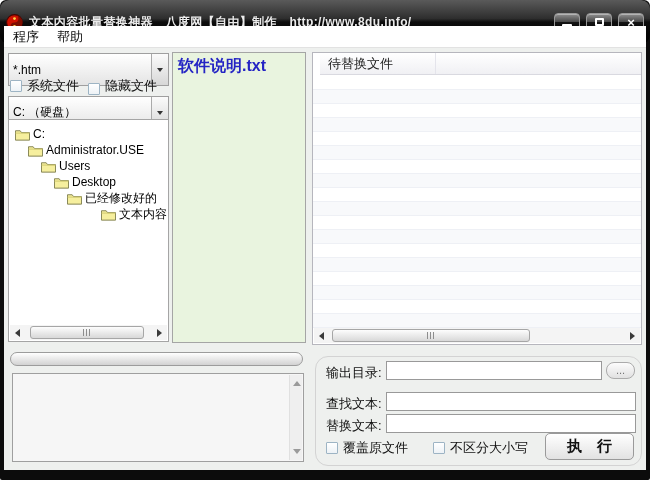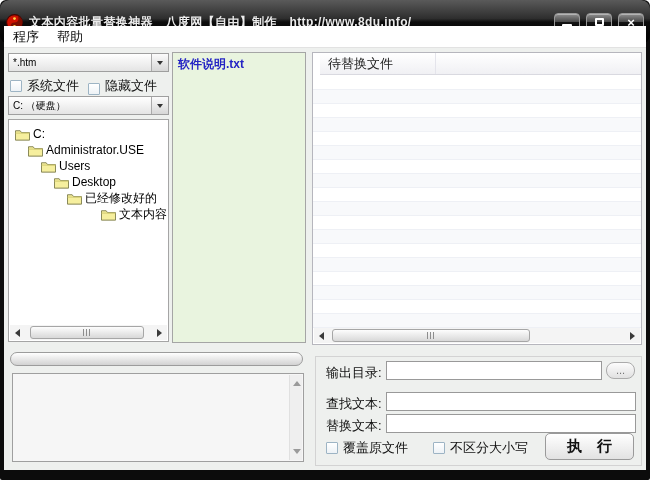--- a/index.html
+++ b/index.html
@@ -32,22 +32,22 @@
   
   .menubar{
     position:absolute;top:26px;left:4px;right:4px;height:22px;background:#fff;
     display:flex;align-items:center;font-size:13px;color:#111;
     border-bottom:1px solid #e2e2e2;
   }
   .menu-item{padding:2px 9px;cursor:default;}
   
   .client{position:absolute;top:48px;left:4px;right:4px;bottom:10px;background:#eef0ee;}
   
-  .combo{position:absolute;height:19px;border:1px solid #9f9f9f;
-    background:linear-gradient(#fff,#e4e4e4);display:flex;align-items:stretch;font-size:10px;}
+  .combo{position:absolute;height:33px;border:1px solid #9f9f9f;
+    background:linear-gradient(#fff,#e4e4e4);display:flex;align-items:stretch;font-size:12px;}
   .combo .val{flex:1;display:flex;align-items:center;padding-left:4px;overflow:hidden;white-space:nowrap;}
   .combo .drop{width:17px;border-left:1px solid #aaa;
     background:linear-gradient(#fbfbfb,#d7d7d7);display:flex;align-items:center;justify-content:center;}
   .tri-down{width:0;height:0;border:3.5px solid transparent;border-top:4px solid #333;margin-top:4px;}
   
   .cb-row{position:absolute;display:flex;align-items:center;gap:5px;font-size:13px;color:#111;white-space:nowrap;}
   .checkbox{width:12px;height:12px;border:1px solid #9db4c4;border-radius:1px;
     background:linear-gradient(#fff,#edf2f6);flex:0 0 auto;}
   
   .tree{position:absolute;left:4px;top:71px;width:161px;height:223px;background:#fff;
@@ -77,33 +77,33 @@
   .tri-up-sm{width:0;height:0;border:4px solid transparent;border-bottom:5px solid #9a9a9a;margin-bottom:2px;}
   .tri-down-sm{width:0;height:0;border:4px solid transparent;border-top:5px solid #9a9a9a;margin-top:2px;}
   
   .progressbar{position:absolute;left:6px;top:304px;width:293px;height:14px;border:1px solid #9c9c9c;
     border-radius:7px;background:linear-gradient(#ffffff,#d2d2d2);}
   .logbox{position:absolute;left:8px;top:325px;width:292px;height:89px;background:#f6f6f6;
     border:1px solid #9f9f9f;}
   
   .filelist{position:absolute;left:168px;top:4px;width:134px;height:291px;
     background:#e9f4df;border:1px solid #a5a5a5;overflow:hidden;}
-  .file-item{padding:3px 5px;font-size:12px;font-weight:bold;color:#2424c4;cursor:default;white-space:nowrap;}
+  .file-item{padding:3px 5px;font-size:16px;font-weight:bold;color:#2424c4;cursor:default;white-space:nowrap;}
   
   .targetlist{position:absolute;left:308px;top:4px;width:330px;height:293px;background:#fff;
     border:1px solid #b6b6bd;overflow:hidden;}
   .tl-header{position:absolute;top:0;left:0;right:0;height:22px;
     background:linear-gradient(#ffffff,#f0f0f4);border-bottom:1px solid #d9d9e0;
     display:flex;align-items:stretch;font-size:13px;color:#222;margin-left:7px;}
   .tl-hcol{width:116px;display:flex;align-items:center;padding-left:8px;border-right:1px solid #e4e4eb;}
   .tl-rows{position:absolute;top:23px;left:0;right:0;bottom:16px;
     background:repeating-linear-gradient(180deg,#ffffff 0 13px,#eef0f5 13px 14px,#f8f9fb 14px 27px,#eef0f5 27px 28px);}
   
   .groupbox{position:absolute;left:311px;top:308px;width:327px;height:110px;
-    border:1px solid #d3d3d3;border-radius:0;}
+    border:1px solid #d3d3d3;border-radius:13px;}
   .form-label{position:absolute;font-size:13px;color:#111;white-space:nowrap;}
   .textinput{position:absolute;height:19px;border:1px solid #999;background:#fff;
     font-size:12px;padding:0 3px;font-family:"Liberation Sans","DejaVu Sans",sans-serif;}
   .browse-btn{position:absolute;left:290px;top:5px;width:29px;height:17px;border:1px solid #ababab;
     border-radius:8px;background:linear-gradient(#fcfcfc,#e1e1e1);color:#777;font-size:11px;
     display:flex;align-items:center;justify-content:center;line-height:1;cursor:default;}
   .exec-btn{position:absolute;left:229px;top:76px;width:89px;height:27px;border:1px solid #9a9a9a;
     border-radius:5px;background:linear-gradient(#ffffff,#e2e2e2);font-size:15px;font-weight:bold;
     color:#111;display:flex;align-items:center;justify-content:center;cursor:default;}
 </style>

